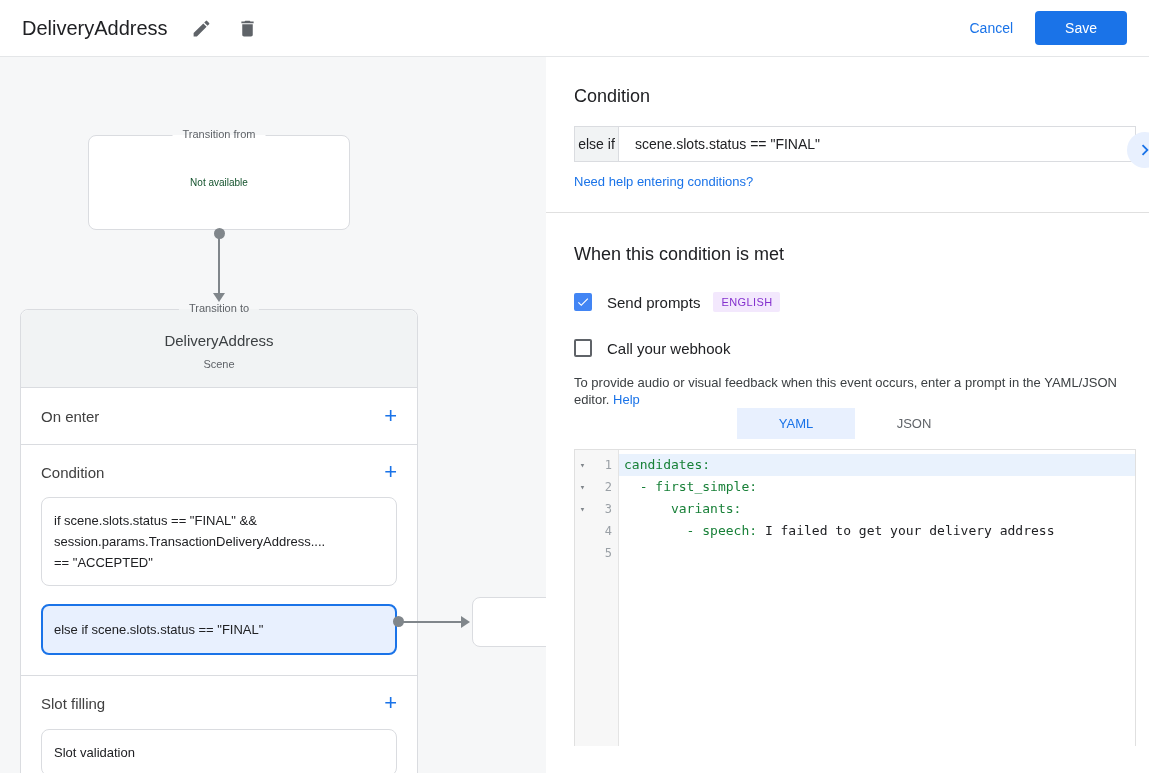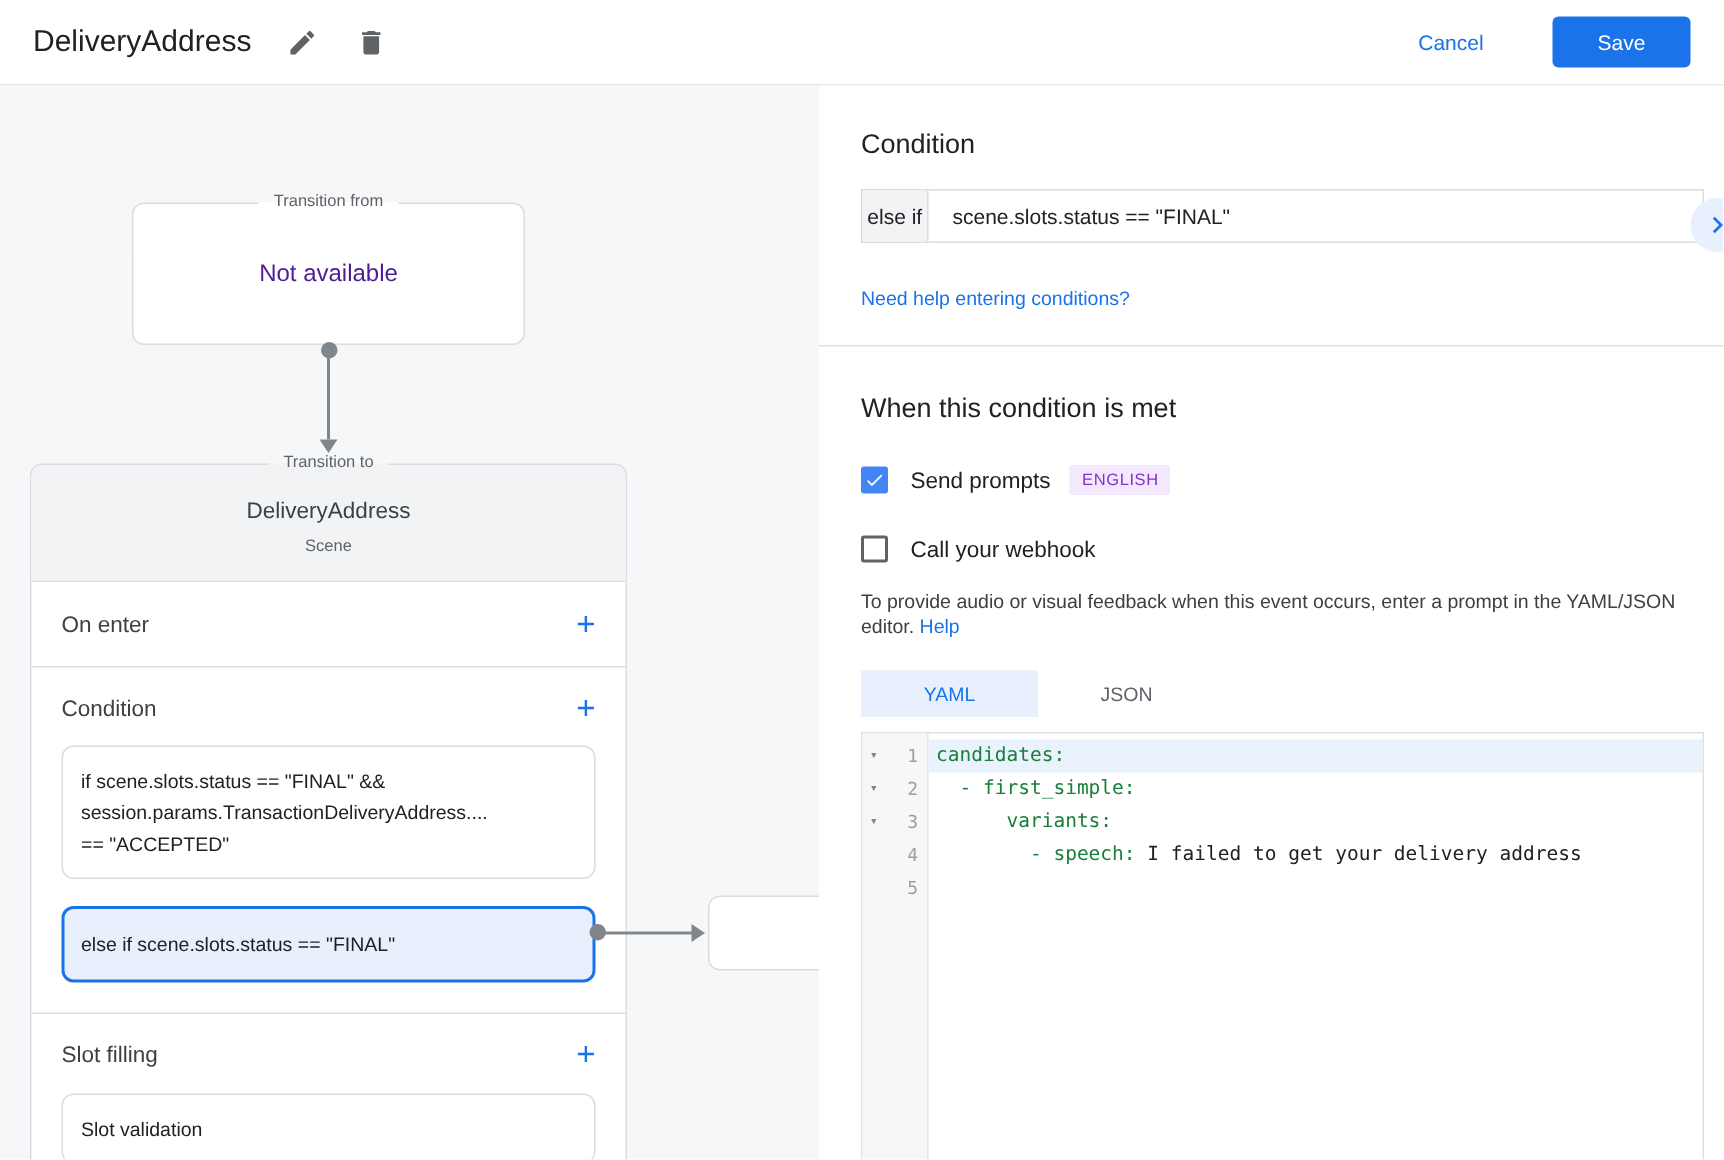--- a/index.html
+++ b/index.html
@@ -9,39 +9,39 @@
     color:#202124; background:#fff; position:relative;
   }
   
   .topbar{ height:57px; background:#fff; border-bottom:1px solid #e4e6e8;
     display:flex; align-items:center; justify-content:space-between; padding:0 22px; }
   .topbar-left{ display:flex; align-items:center; gap:22px; }
   .page-title{ font-size:20px; color:#202124; }
   .icon-btn{ width:24px; height:24px; border:none; background:transparent; cursor:pointer;
     display:flex; align-items:center; justify-content:center; }
   .icon-btn svg{ width:21px; height:21px; fill:#5f6368; }
-  .topbar-right{ display:flex; align-items:center; gap:46px; }
+  .topbar-right{ display:flex; align-items:center; gap:22px; }
   .cancel-btn{ background:none; border:none; color:#1a73e8; font-size:14px; font-weight:500;
     font-family:inherit; cursor:pointer; }
   .save-btn{ background:#1a73e8; color:#fff; border:none; border-radius:4px;
     font-size:14px; font-weight:500; font-family:inherit; padding:9px 30px; cursor:pointer; }
 
   
   .main{ display:flex; height:716px; }
   .canvas{ width:546px; background:#f6f7f8; position:relative; flex:none; overflow:hidden; }
   .panel{ flex:1; background:#fff; position:relative; padding:0 13px 0 28px; overflow:hidden; }
 
   
   .flow-box{ position:absolute; background:#fff; border:1px solid #dadce0; border-radius:8px; }
   .legend{ position:absolute; top:-8px; left:50%; transform:translateX(-50%);
     font-size:11px; color:#5f6368; padding:0 10px; white-space:nowrap;
     background:linear-gradient(to bottom,#f6f7f8 55%,#ffffff 55%); }
   .from-box{ left:88px; top:78px; width:262px; height:95px;
     display:flex; align-items:center; justify-content:center; }
-  .from-box .value{ font-size:16px; color:#4c1d95; }
+  .from-box .value{ font-size:10px; color:#14532d; }
 
   .varrow-dot{ position:absolute; left:214px; top:171px; width:11px; height:11px;
     border-radius:50%; background:#80868b; }
   .varrow-line{ position:absolute; left:218px; top:178px; width:2px; height:58px; background:#80868b; }
   .varrow-head{ position:absolute; left:213px; top:236px; width:0; height:0;
     border-left:6px solid transparent; border-right:6px solid transparent; border-top:9px solid #80868b; }
 
   
   .scene-card{ left:20px; top:252px; width:398px; height:640px; }
   .scene-legend{ background:linear-gradient(to bottom,#f6f7f8 55%,#f1f3f4 55%); }
@@ -78,37 +78,37 @@
     display:flex; align-items:center; justify-content:center; }
   .collapse-btn svg{ width:22px; height:22px; fill:#1a73e8; }
 
   .cond-input{ margin-top:19px; height:36px; display:flex; align-items:stretch;
     border:1px solid #dadce0; background:#fff; }
   .cond-prefix{ width:44px; background:#f1f3f4; border-right:1px solid #dadce0;
     display:flex; align-items:center; justify-content:center; font-size:14px; color:#202124; }
   .cond-value{ flex:1; display:flex; align-items:center; padding-left:16px;
     font-size:14px; color:#202124; }
   .link{ color:#1a73e8; font-size:13px; text-decoration:none; cursor:pointer; }
-  .help-cond{ display:inline-block; margin-top:29px; }
+  .help-cond{ display:inline-block; margin-top:12px; }
   .divider{ border:none; border-top:1px solid #e0e0e0; margin:22px -13px 0 -28px; }
 
   .section-title{ margin-top:31px; font-size:18px; font-weight:400; color:#202124; }
   .check-row{ display:flex; align-items:center; margin-top:27px; }
   .checkbox{ width:18px; height:18px; border:2px solid #5f6368; border-radius:2px;
     background:#fff; cursor:pointer; flex:none; }
   .checkbox.checked{ background:#4285f4; border-color:#4285f4;
     display:flex; align-items:center; justify-content:center; }
   .checkbox.checked svg{ width:14px; height:14px; fill:#fff; }
   .check-label{ margin-left:15px; font-size:15px; font-weight:500; color:#202124; cursor:pointer; }
   .lang-badge{ margin-left:13px; background:#f3e8fd; color:#8430ce; font-size:11px;
     font-weight:500; letter-spacing:0.4px; padding:4px 8px; border-radius:2px; }
 
   .desc{ margin-top:17px; font-size:13px; line-height:17px; color:#3c4043; max-width:565px; }
 
-  .tabs{ margin-top:21px; display:flex; }
+  .tabs{ display:flex;justify-content:center; }
   .tab{ width:118px; height:31px; display:flex; align-items:center; justify-content:center;
     font-size:13px; font-weight:500; border:none; background:transparent;
     font-family:inherit; cursor:pointer; color:#5f6368; }
   .tab.active{ background:#e8f0fe; color:#1a73e8; }
 
   
   .editor{ margin-top:10px; border:1px solid #e0e0e0; border-bottom:none;
     height:297px; position:relative; background:#fff;
     font-family:"DejaVu Sans Mono", monospace; font-size:13px; }
   .gutter-bg{ position:absolute; left:0; top:0; bottom:0; width:44px;

